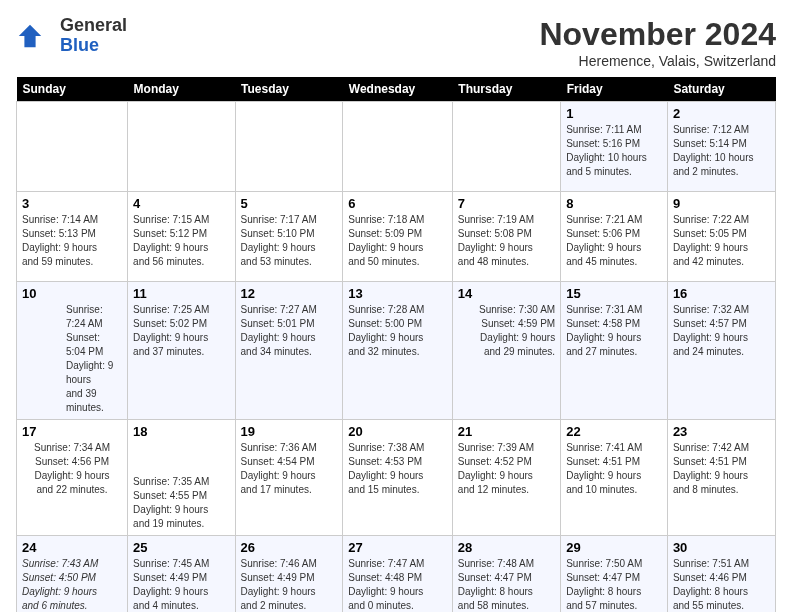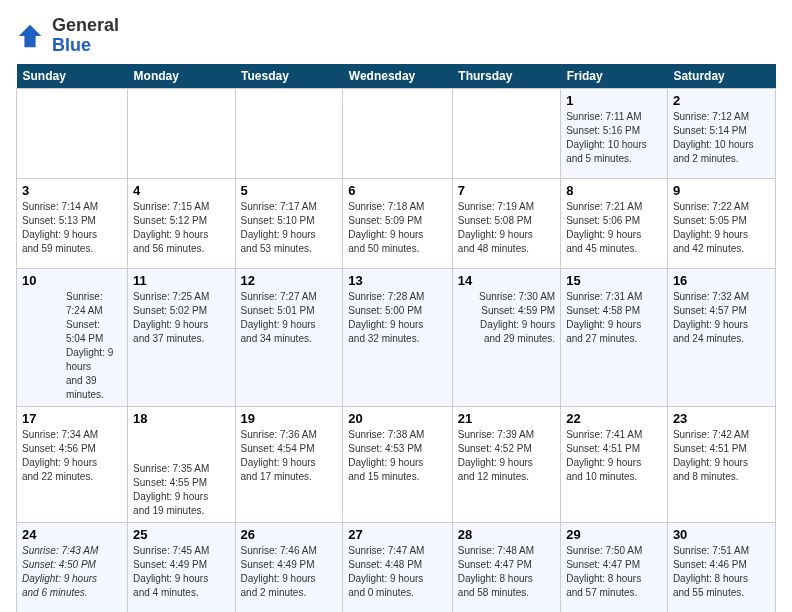--- a/index.html
+++ b/index.html
@@ -12,21 +12,21 @@
     }
     .header {
       display: flex;
       justify-content: space-between;
       align-items: flex-start;
       margin-bottom: 8px;
     }
     .logo {
       display: flex;
       align-items: center;
-      gap: 8px;
+      gap: 16px;
     }
     .logo-text {
       font-size: 18px;
       font-weight: bold;
       line-height: 1.1;
     }
     .logo-general { color: #333; }
     .logo-blue { color: #2060c0; }
     .logo-icon {
       width: 28px;
@@ -43,21 +43,21 @@
     .subtitle {
       font-size: 14px;
       color: #333;
     }
     table {
       width: 100%;
       border-collapse: collapse;
       font-size: 11px;
     }
     thead tr th {
-      background-color: #0c4a6e;
+      background-color: #000000;
       color: #fff;
       padding: 5px 6px;
       text-align: left;
       font-size: 12px;
       font-weight: bold;
     }
     tbody tr td {
       border: 1px solid #ccc;
       vertical-align: top;
       padding: 4px 5px;
@@ -93,20 +93,24 @@
 <div class="header">
   <div class="logo">
     <svg class="logo-icon" viewBox="0 0 40 40">
       <polygon points="20,4 36,20 28,20 28,36 12,36 12,20 4,20" fill="#2060c0"></polygon>
     </svg>
     <div class="logo-text">
       <div class="logo-general">General</div>
       <div class="logo-blue">Blue</div>
     </div>
   </div>
+  <div class="title-block">
+    <div class="month-title">November 2024</div>
+    <div class="subtitle">Heremence, Valais, Switzerland</div>
+  </div>
 </div>
 
 <table>
   <thead>
     <tr>
     <th>Sunday</th>
         <th>Monday</th>
         <th>Tuesday</th>
         <th>Wednesday</th>
         <th>Thursday</th>
@@ -234,21 +238,21 @@
           <span class="day-number">16</span>
           <div class="day-info" style="white-space: pre-line;">Sunrise: 7:32 AM
 Sunset: 4:57 PM
 Daylight: 9 hours
 and 24 minutes.</div>
         </td>
       </tr>
       <tr>
         <td>
           <span class="day-number">17</span>
-          <div class="day-info" style="white-space: pre-line;">Sunrise: 7:34 AM
+          <div class="day-info" style="white-space: pre-line; text-align: center;">Sunrise: 7:34 AM
 Sunset: 4:56 PM
 Daylight: 9 hours
 and 22 minutes.</div>
         </td>
         <td>
           <span class="day-number">18</span>
           <div class="day-info" style="white-space: pre-line; margin-top: 36px;">Sunrise: 7:35 AM
 Sunset: 4:55 PM
 Daylight: 9 hours
 and 19 minutes.</div>

